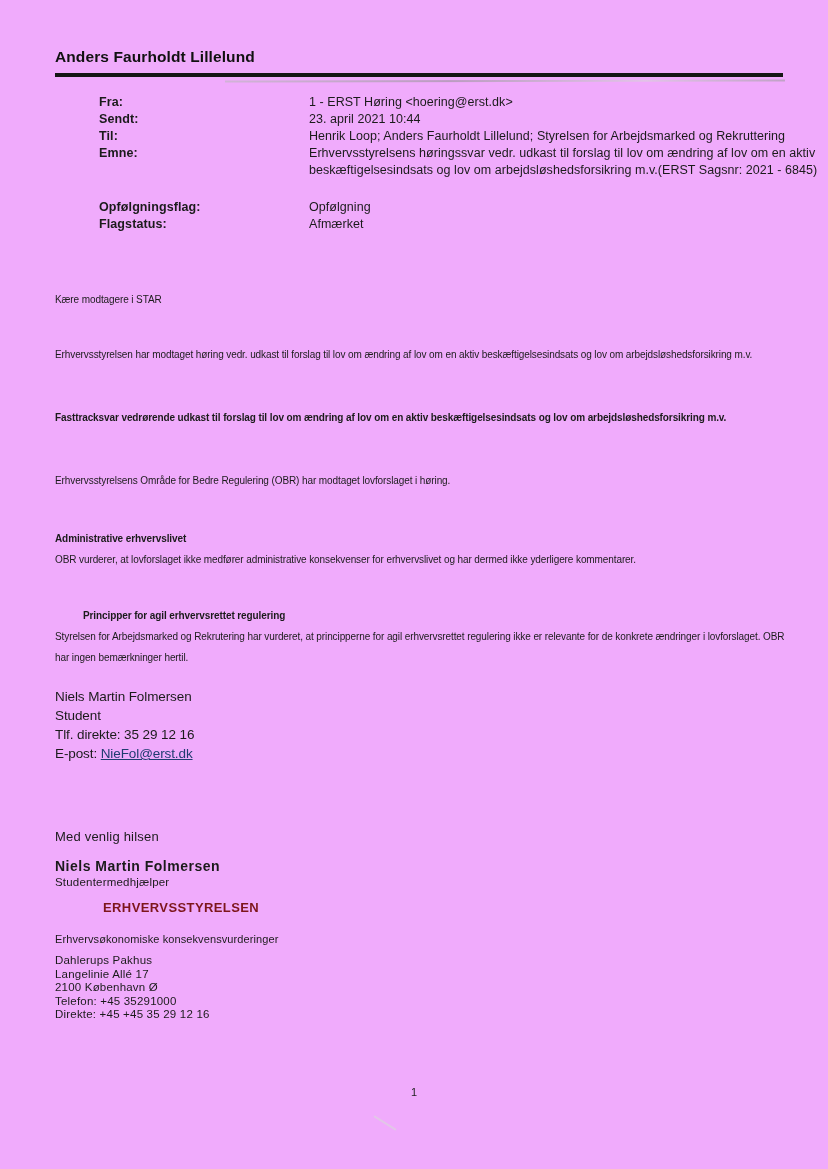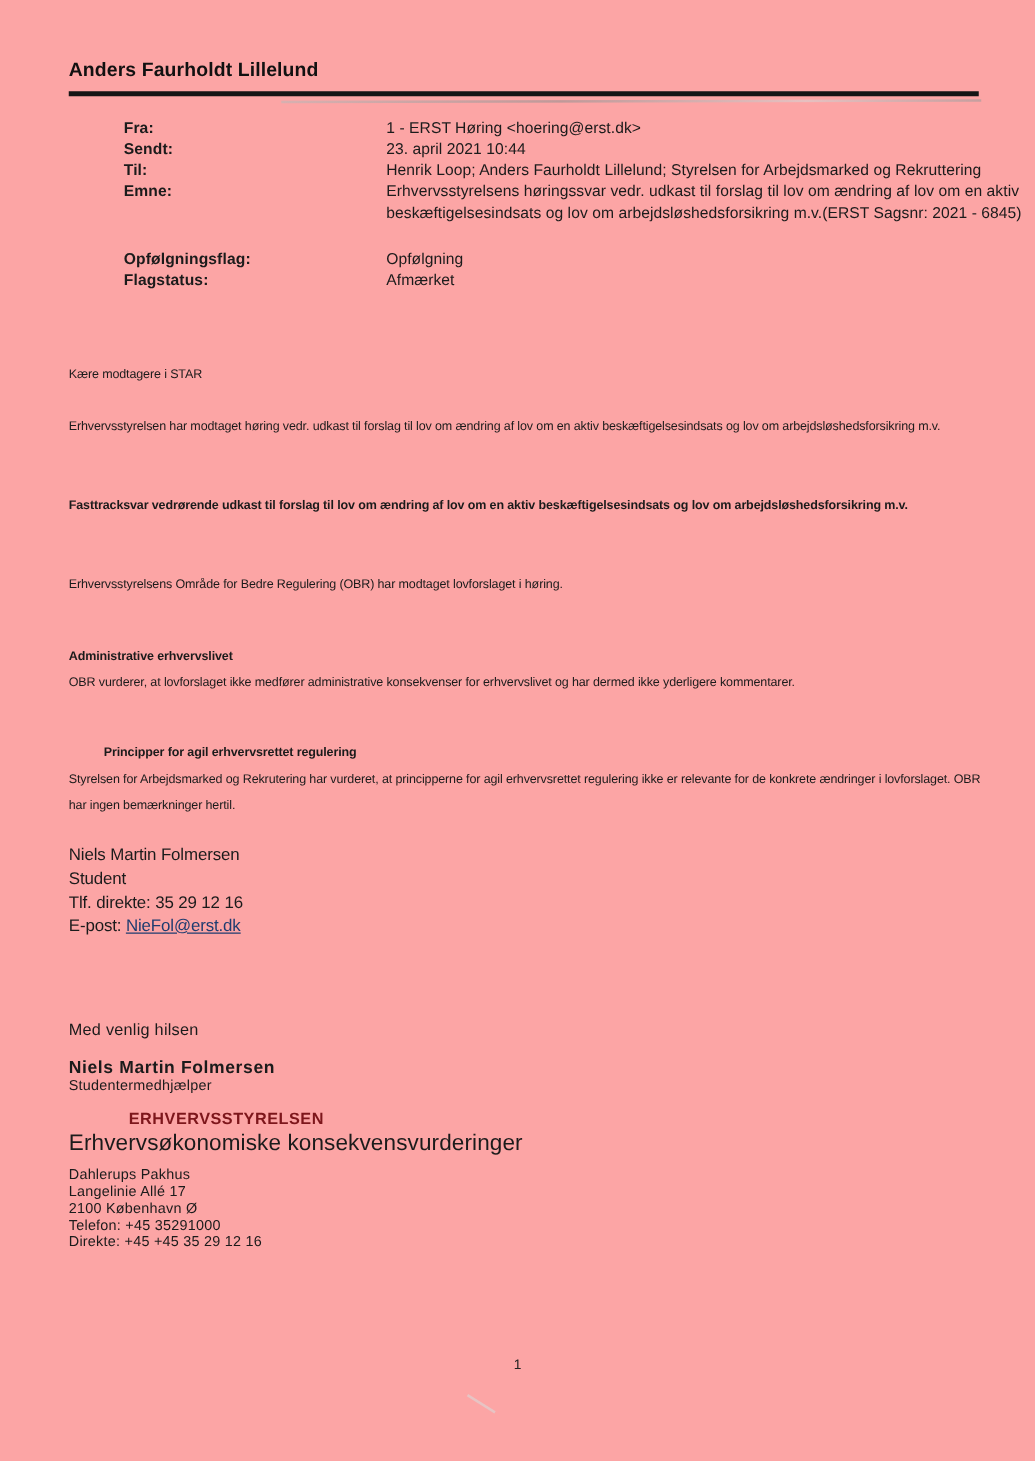--- a/index.html
+++ b/index.html
@@ -4,21 +4,21 @@
 <style>
   html, body {
     margin: 0;
     padding: 0;
     background: #ffffff;
   }
   .page {
     position: relative;
     width: 828px;
     height: 1169px;
-    background: #fca5a5;
+    background: #f0abfc;
     overflow: hidden;
     font-family: "Liberation Sans", sans-serif;
     color: #1b1b1b;
     box-sizing: border-box;
     padding: 48px 36px 0 55px;
   }
 
   
   .doc-title {
     margin: 0;
@@ -59,21 +59,21 @@
   .flag-block { margin-top: 20px; }
 
   
   .body-text {
     font-size: 10px;
     line-height: 21px;
     letter-spacing: -0.1px;
     max-width: 737px;
   }
   .greeting      { margin-top: 56px; }
-  .para-1        { margin-top: 21px; }
+  .para-1        { margin-top: 34px; }
   .fasttrack     { margin-top: 42px; font-weight: bold; }
   .para-2        { margin-top: 42px; }
   .sec-heading   { margin-top: 37px; font-weight: bold; }
   .sec-para      { margin-top: 0; }
   .heading-principles { margin-top: 35px; padding-left: 28px; }
   .contact-intro { margin-top: 56px; }
 
   .contact-block { margin-top: 19px; font-size: 13.5px; line-height: 19px; letter-spacing: -0.1px; }
   .email-link {
     color: var(--link-blue, #1f3c70);
@@ -100,22 +100,22 @@
   }
   .sig-org {
     margin-top: 12px;
     font-size: 13px;
     font-weight: bold;
     letter-spacing: 0.4px;
     color: var(--org-red, #7d161b);
     margin-left: 48px;
   }
   .sig-dept {
-    margin-top: 2px;
-    font-size: 18px;
+    margin-top: 18px;
+    font-size: 11px;
     letter-spacing: 0.1px;
   }
   .sig-address {
     margin-top: 9px;
     font-size: 11.5px;
     line-height: 13.5px;
     letter-spacing: 0.2px;
   }
 
   

